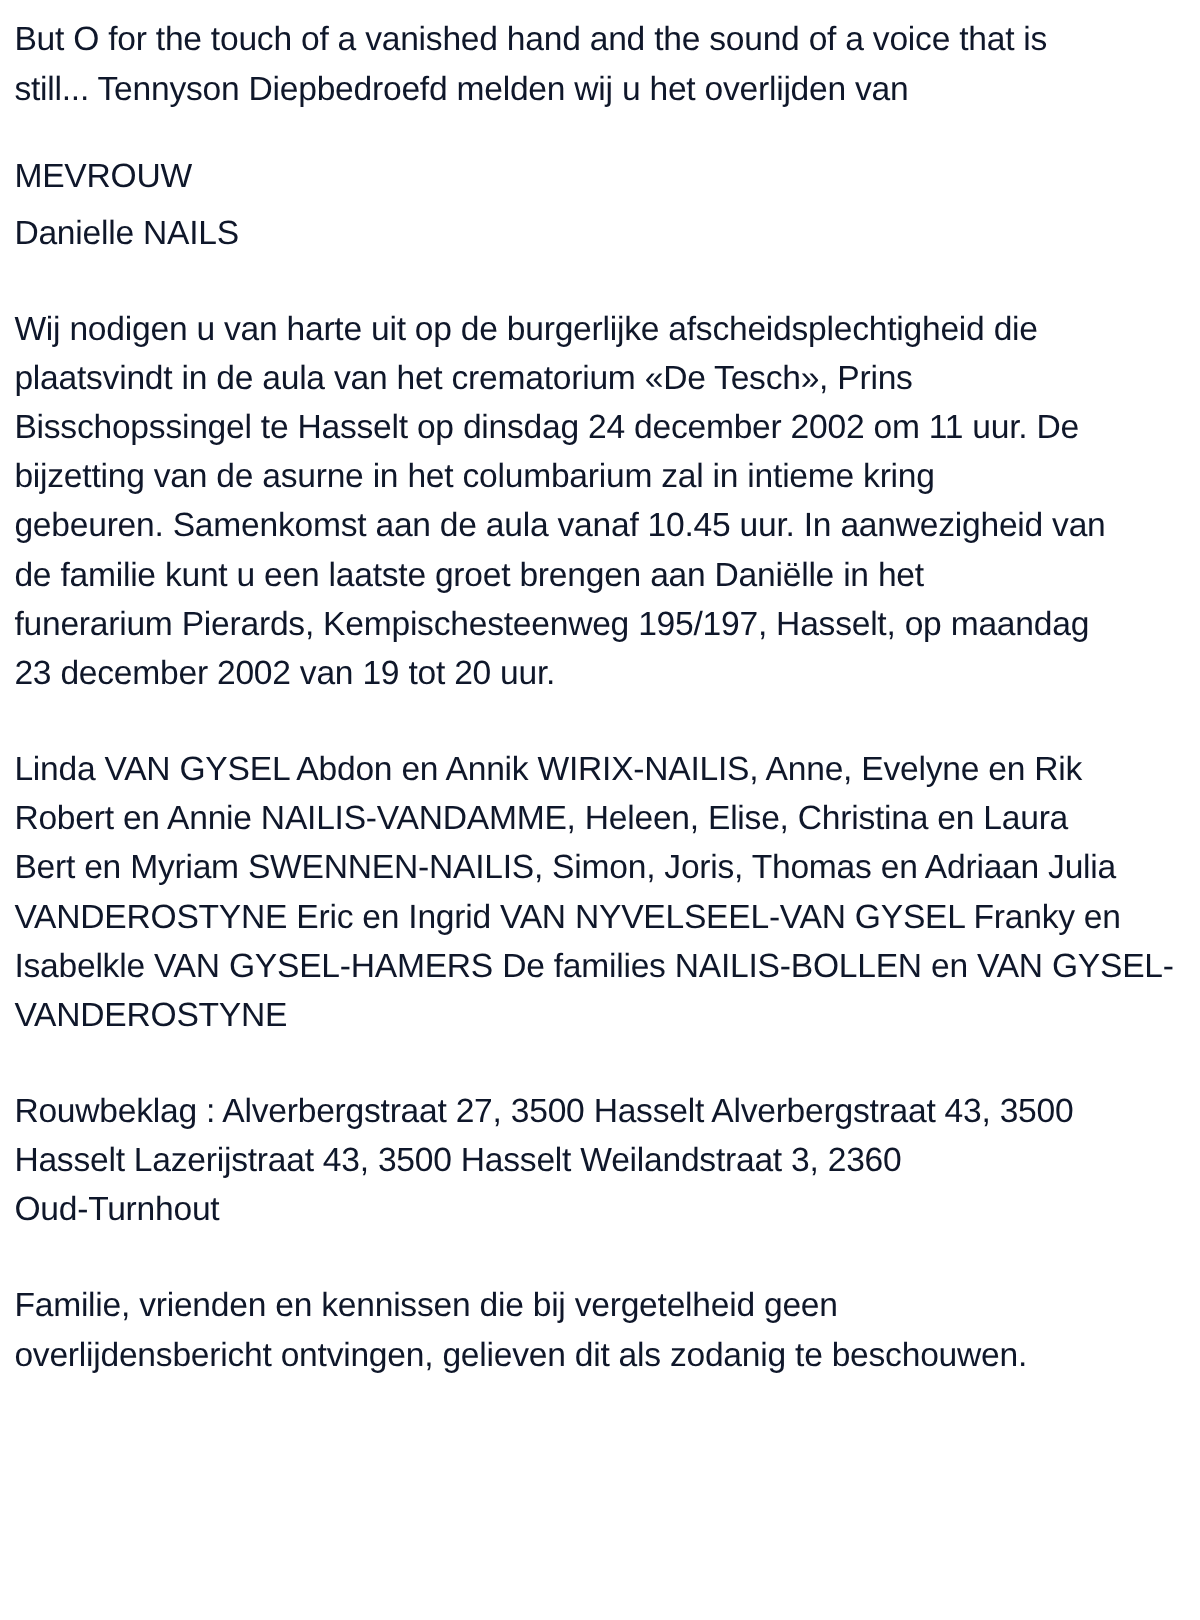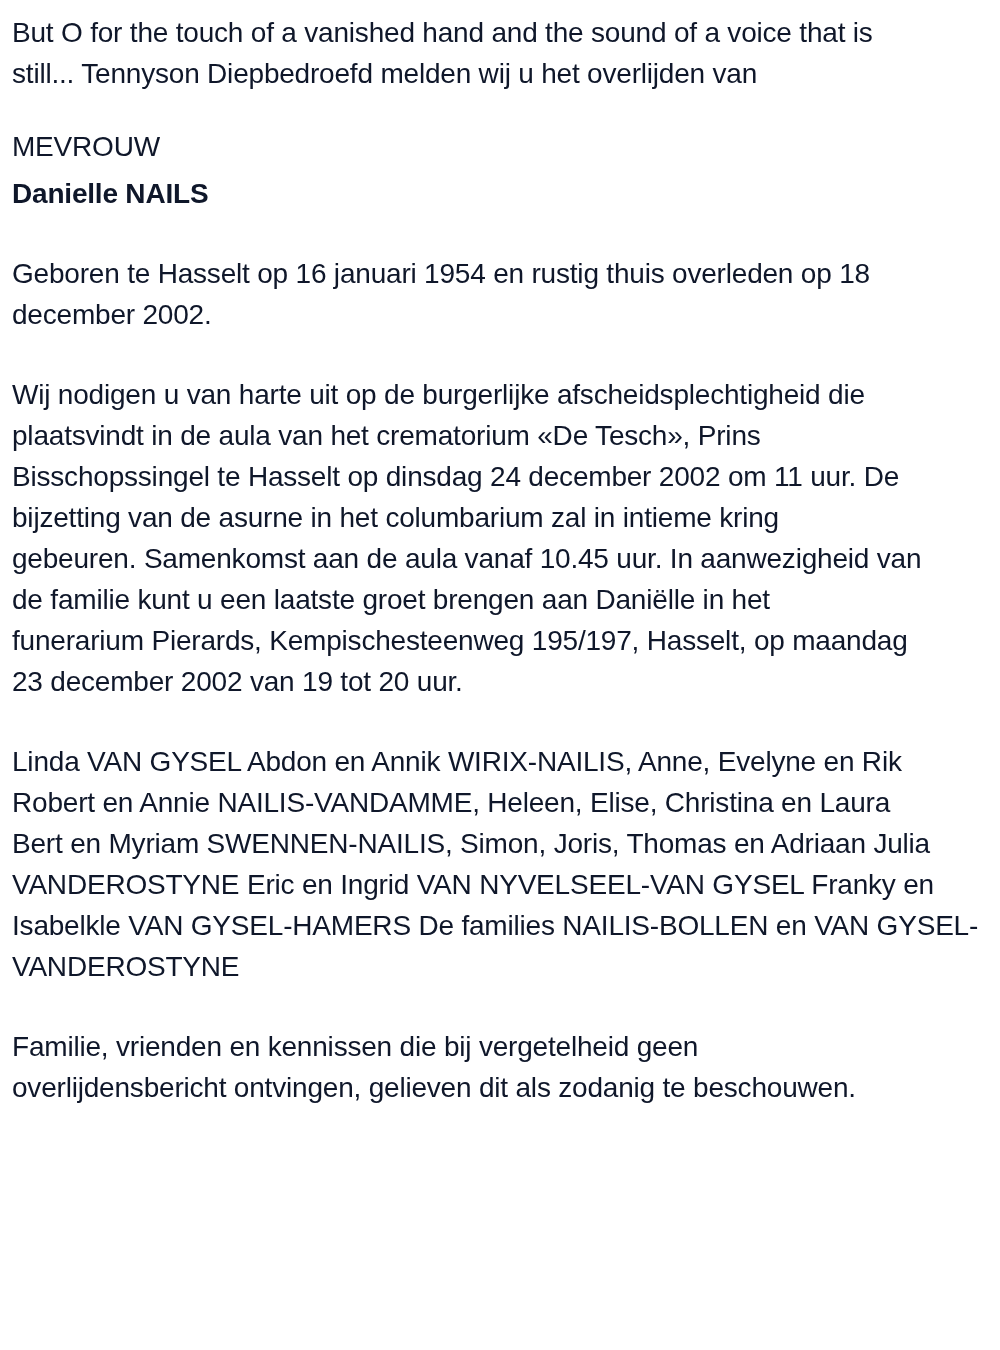--- a/index.html
+++ b/index.html
@@ -28,50 +28,51 @@
     color: #0f172a;
   }
   .para.first {
     margin-top: 0;
   }
   .para.salutation {
     margin-top: 32px;
   }
   .para.deceased-name {
     margin-top: 6px;
-    font-weight: 700;
+    font-weight: 400;
   }
 </style>
 </head>
 <body>
 
 <div class="page">
   <p class="para first">But O for the touch of a vanished hand and the sound of a voice that is
 still... Tennyson Diepbedroefd melden wij u het overlijden van</p>
 
   <p class="para salutation">MEVROUW</p>
 
   <p class="para deceased-name">Danielle NAILS</p>
 
 
-  <p class="para">Geboren te Hasselt op 16 januari 1954 en rustig thuis overleden op 18
-december 2002.</p>
 
   <p class="para">Wij nodigen u van harte uit op de burgerlijke afscheidsplechtigheid die
 plaatsvindt in de aula van het crematorium «De Tesch», Prins
 Bisschopssingel te Hasselt op dinsdag 24 december 2002 om 11 uur. De
 bijzetting van de asurne in het columbarium zal in intieme kring
 gebeuren. Samenkomst aan de aula vanaf 10.45 uur. In aanwezigheid van
 de familie kunt u een laatste groet brengen aan Daniëlle in het
 funerarium Pierards, Kempischesteenweg 195/197, Hasselt, op maandag
 23 december 2002 van 19 tot 20 uur.</p>
 
   <p class="para">Linda VAN GYSEL Abdon en Annik WIRIX-NAILIS, Anne, Evelyne en Rik
 Robert en Annie NAILIS-VANDAMME, Heleen, Elise, Christina en Laura
 Bert en Myriam SWENNEN-NAILIS, Simon, Joris, Thomas en Adriaan Julia
 VANDEROSTYNE Eric en Ingrid VAN NYVELSEEL-VAN GYSEL Franky en
 Isabelkle VAN GYSEL-HAMERS De families NAILIS-BOLLEN en VAN GYSEL-
 VANDEROSTYNE</p>
 
+  <p class="para">Rouwbeklag : Alverbergstraat 27, 3500 Hasselt Alverbergstraat 43, 3500
+Hasselt Lazerijstraat 43, 3500 Hasselt Weilandstraat 3, 2360
+Oud-Turnhout</p>
 
   <p class="para">Familie, vrienden en kennissen die bij vergetelheid geen
 overlijdensbericht ontvingen, gelieven dit als zodanig te beschouwen.</p>
 </div>
 
 </body></html>

